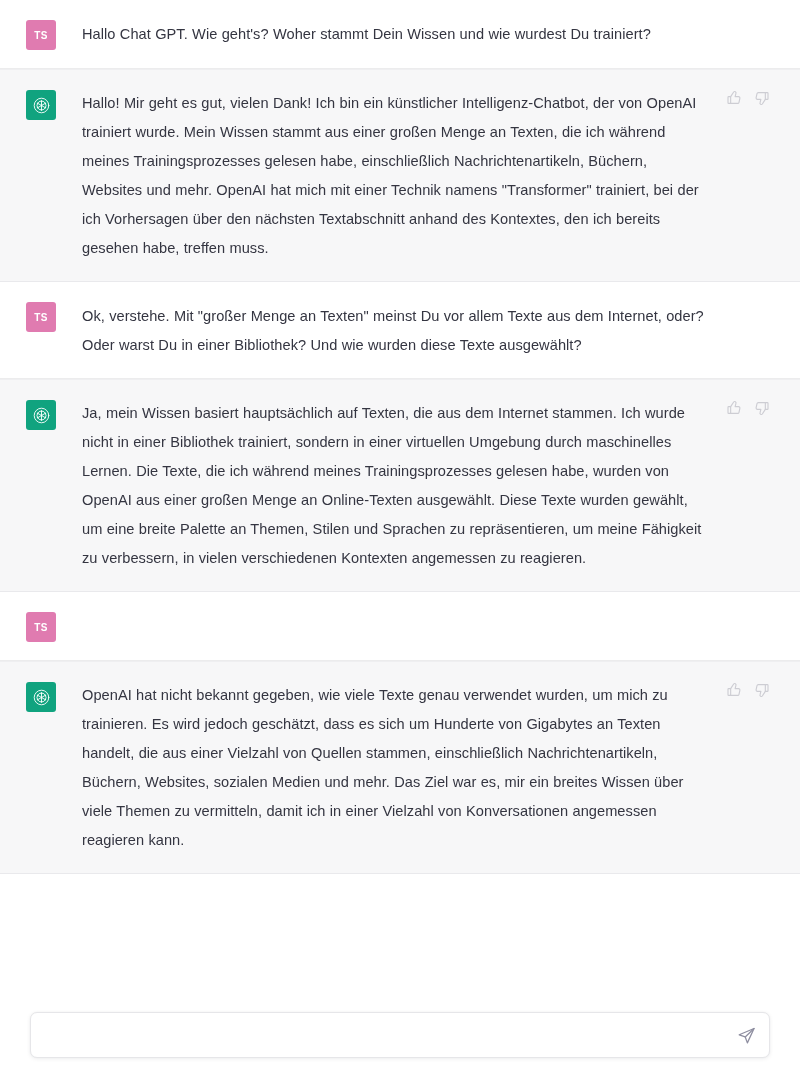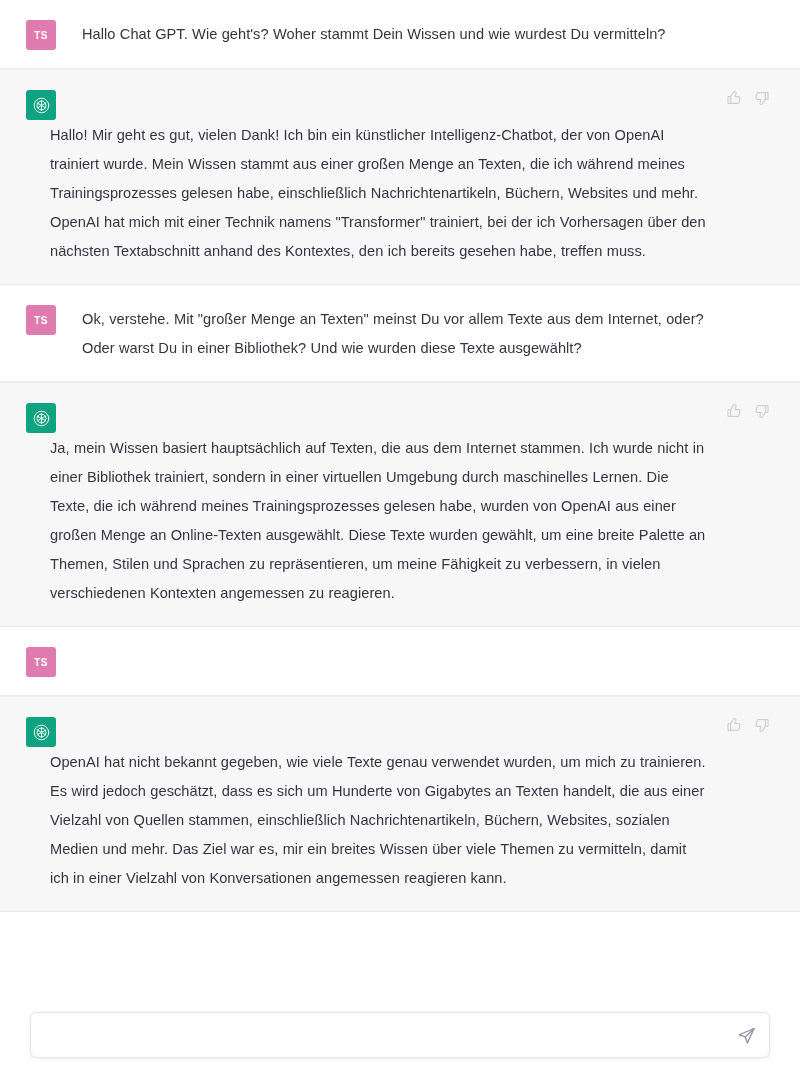--- a/index.html
+++ b/index.html
@@ -39,21 +39,20 @@
 
   .msg.user {
     background: #ffffff;
     border-bottom: 1px solid #ececed;
   }
 
   .msg.assistant {
     background: #f7f7f8;
     border-bottom: 1px solid #e9e9ec;
     border-top: 1px solid #efeff1;
-    flex-direction: column;
   }
 
   
   .avatar {
     flex: 0 0 auto;
     width: 30px;
     height: 30px;
     border-radius: 3px;
     display: flex;
     align-items: center;
@@ -174,21 +173,21 @@
 
 <div id="app">
 
   <div class="thread">
 
     <div class="msg user">
       <div class="avatar user-avatar">
         <span>TS</span>
       </div>
       <div class="body">
-        <p>Hallo Chat GPT. Wie geht's? Woher stammt Dein Wissen und wie wurdest Du vermitteln?</p>
+        <p>Hallo Chat GPT. Wie geht's? Woher stammt Dein Wissen und wie wurdest Du trainiert?</p>
       </div>
     </div>
 
     <div class="msg assistant">
       <div class="avatar bot-avatar">
         <svg width="19" height="19" viewBox="0 0 24 24" fill="none" stroke="#ffffff" stroke-width="1.15" stroke-linecap="round" stroke-linejoin="round">
           <path d="M12 12 L12 6.2 M12 12 L17 9.1 M12 12 L17 14.9 M12 12 L12 17.8 M12 12 L7 14.9 M12 12 L7 9.1"></path>
           <path d="M12 6.2 A5.8 5.8 0 0 1 17 9.1"></path>
           <path d="M17 9.1 A5.8 5.8 0 0 1 17 14.9"></path>
           <path d="M17 14.9 A5.8 5.8 0 0 1 12 17.8"></path>

